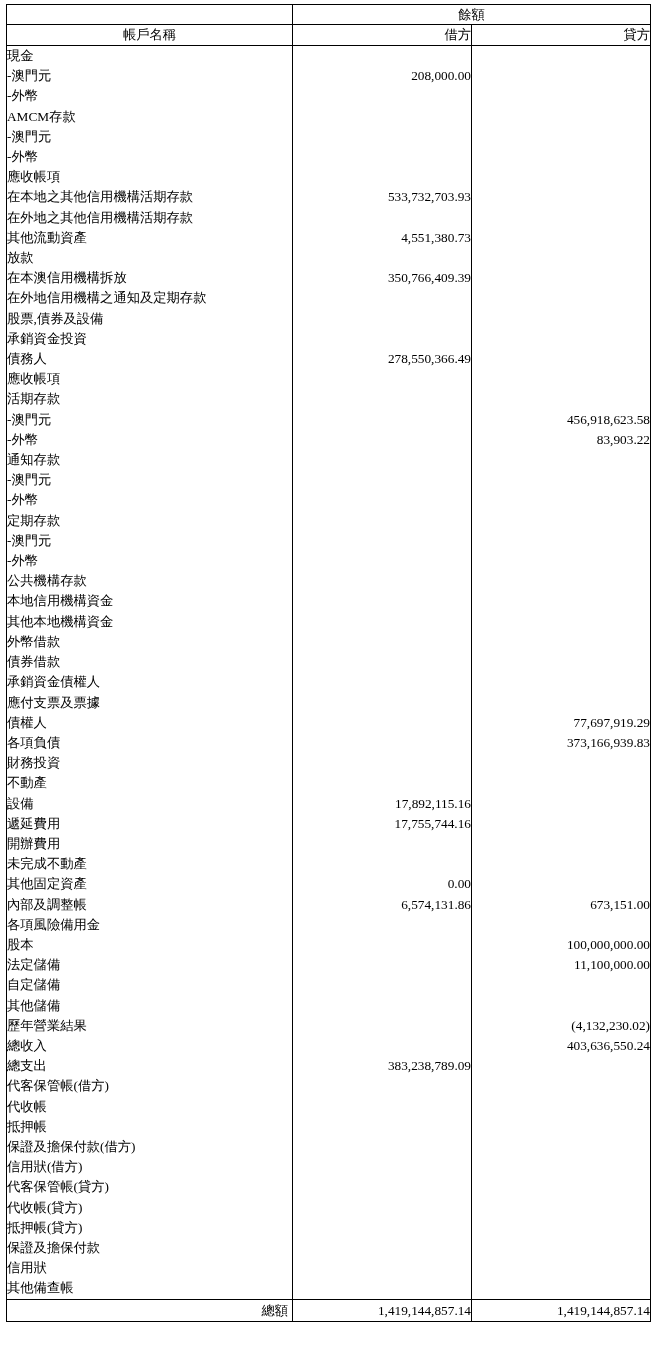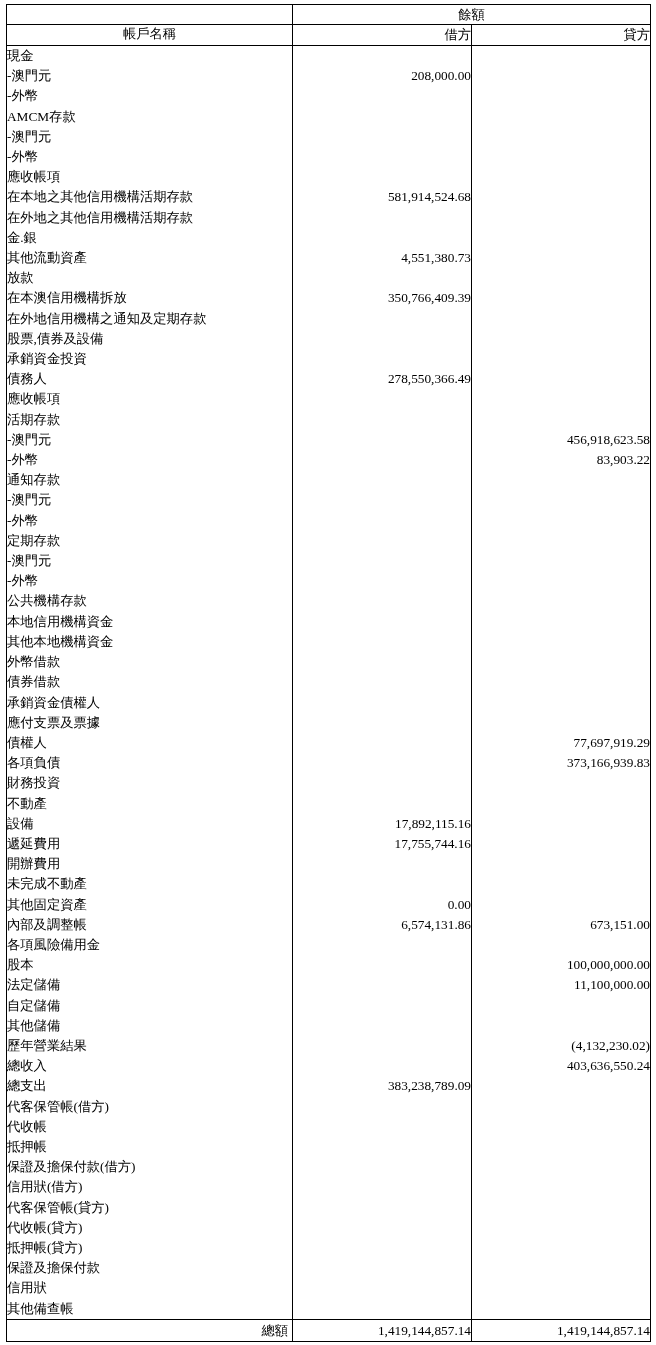--- a/index.html
+++ b/index.html
@@ -51,21 +51,20 @@
     text-align: center;
     height: 19px;
     line-height: 19px;
   }
   .hdr-name {
     border-bottom: 1px solid #000;
     border-right: 1px solid #000;
     text-align: center;
     height: 20px;
     line-height: 20px;
-    font-family: Liberation Mono, monospace;
   }
   .hdr-debit, .hdr-credit {
     border-bottom: 1px solid #000;
     border-right: 1px solid #000;
     text-align: right;
     height: 20px;
     line-height: 20px;
   }
   .hdr-credit { border-right: none; }
 
@@ -168,30 +167,25 @@
           <td class="debit"></td>
           <td class="credit"></td>
         </tr>
         <tr class="data-row">
           <td class="name">應收帳項</td>
           <td class="debit"></td>
           <td class="credit"></td>
         </tr>
         <tr class="data-row">
           <td class="name">在本地之其他信用機構活期存款</td>
-          <td class="debit">581,914,524.68</td>
+          <td class="debit">533,732,703.93</td>
           <td class="credit"></td>
         </tr>
         <tr class="data-row">
           <td class="name">在外地之其他信用機構活期存款</td>
-          <td class="debit"></td>
-          <td class="credit"></td>
-        </tr>
-        <tr class="data-row">
-          <td class="name">金.銀</td>
           <td class="debit"></td>
           <td class="credit"></td>
         </tr>
         <tr class="data-row">
           <td class="name">其他流動資產</td>
           <td class="debit">4,551,380.73</td>
           <td class="credit"></td>
         </tr>
         <tr class="data-row">
           <td class="name">放款</td>

